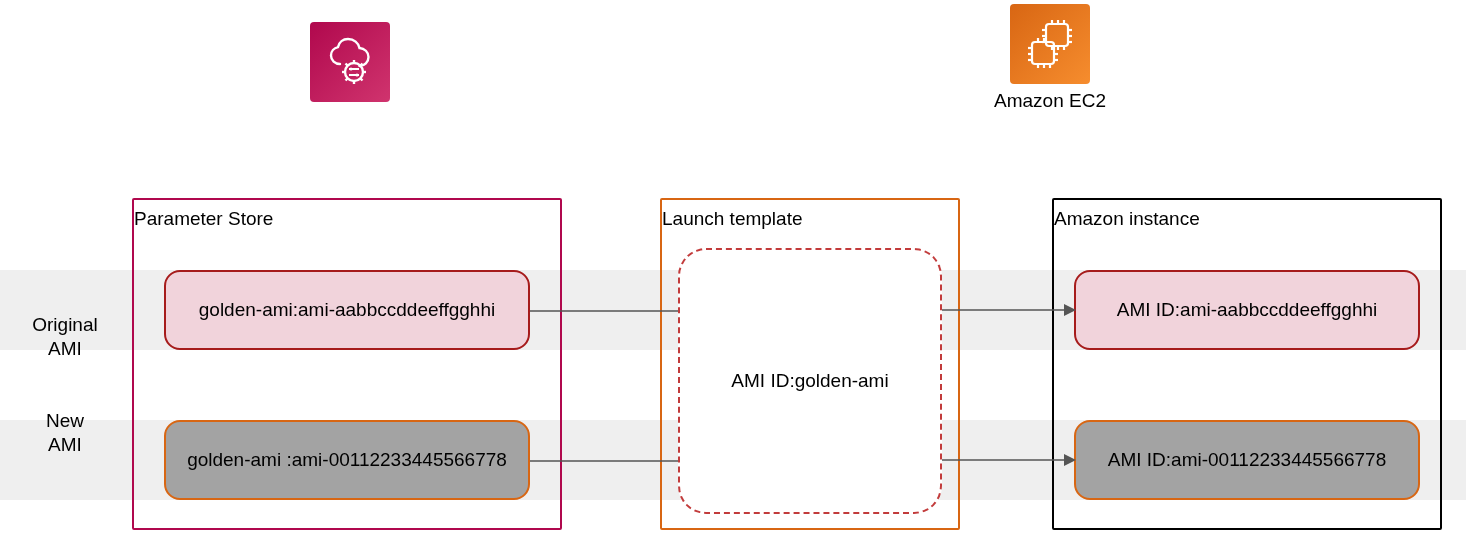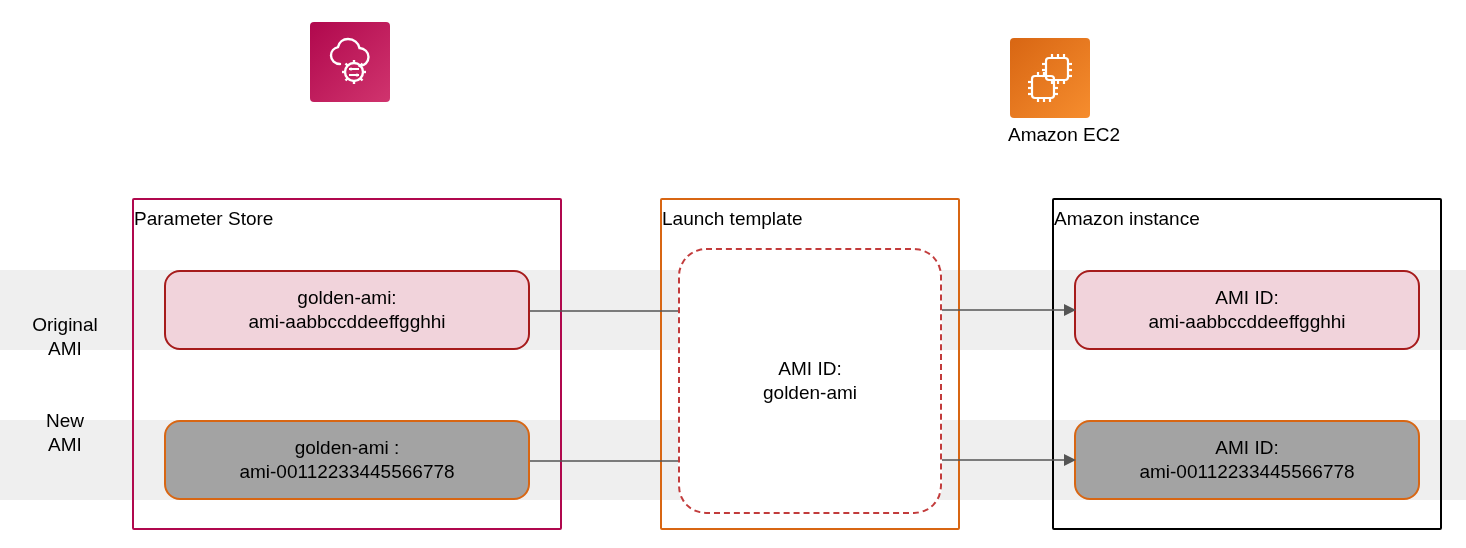--- a/index.html
+++ b/index.html
@@ -71,21 +71,21 @@
     left: 1052px; top: 198px;
     width: 390px; height: 332px;
     border: 2px solid #000;
   }
 
   .pill {
     position: absolute;
     border-radius: 16px;
     text-align: left;
     display: flex;
-    flex-direction: column;
+    flex-direction: row;
     align-items: center;
     justify-content: center;
     line-height: 1.25;
     padding: 4px 8px;
   }
   .pill.red  { border: 2.5px solid #a61b1b; background: #f1d3db; }
   .pill.org  { border: 2.5px solid #d86613; background: #a3a3a3; }
   .pill.dash {
     border: 2.5px dashed #c23b3b;
     background: #fff;
@@ -130,21 +130,21 @@
         <line x1="25.6" y1="44.4" x2="23.5" y2="46.5"></line>
       </g>
       <line x1="27" y1="35" x2="37" y2="35" stroke="#fff" stroke-width="2"></line>
       <line x1="27" y1="41" x2="37" y2="41" stroke="#fff" stroke-width="2"></line>
       <circle cx="29" cy="35" r="1.6" fill="#fff"></circle>
       <circle cx="35" cy="41" r="1.6" fill="#fff"></circle>
     </svg>
   </div>
 </div>
 
-<div class="service-block" style="left:980px; top:38px; width:140px;text-align:right;">
+<div class="service-block" style="left:980px; top:4px; width:140px;">
   <div class="icon ec2">
     <svg width="56" height="56" viewBox="0 0 56 56">
       <g fill="none" stroke="#fff" stroke-width="2.2">
         <rect x="24" y="8" width="22" height="22" rx="3"></rect>
         <line x1="30" y1="4" x2="30" y2="8"></line>
           <line x1="36" y1="4" x2="36" y2="8"></line>
           <line x1="42" y1="4" x2="42" y2="8"></line>
         <line x1="30" y1="30" x2="30" y2="34"></line>
           <line x1="36" y1="30" x2="36" y2="34"></line>
           <line x1="42" y1="30" x2="42" y2="34"></line>

